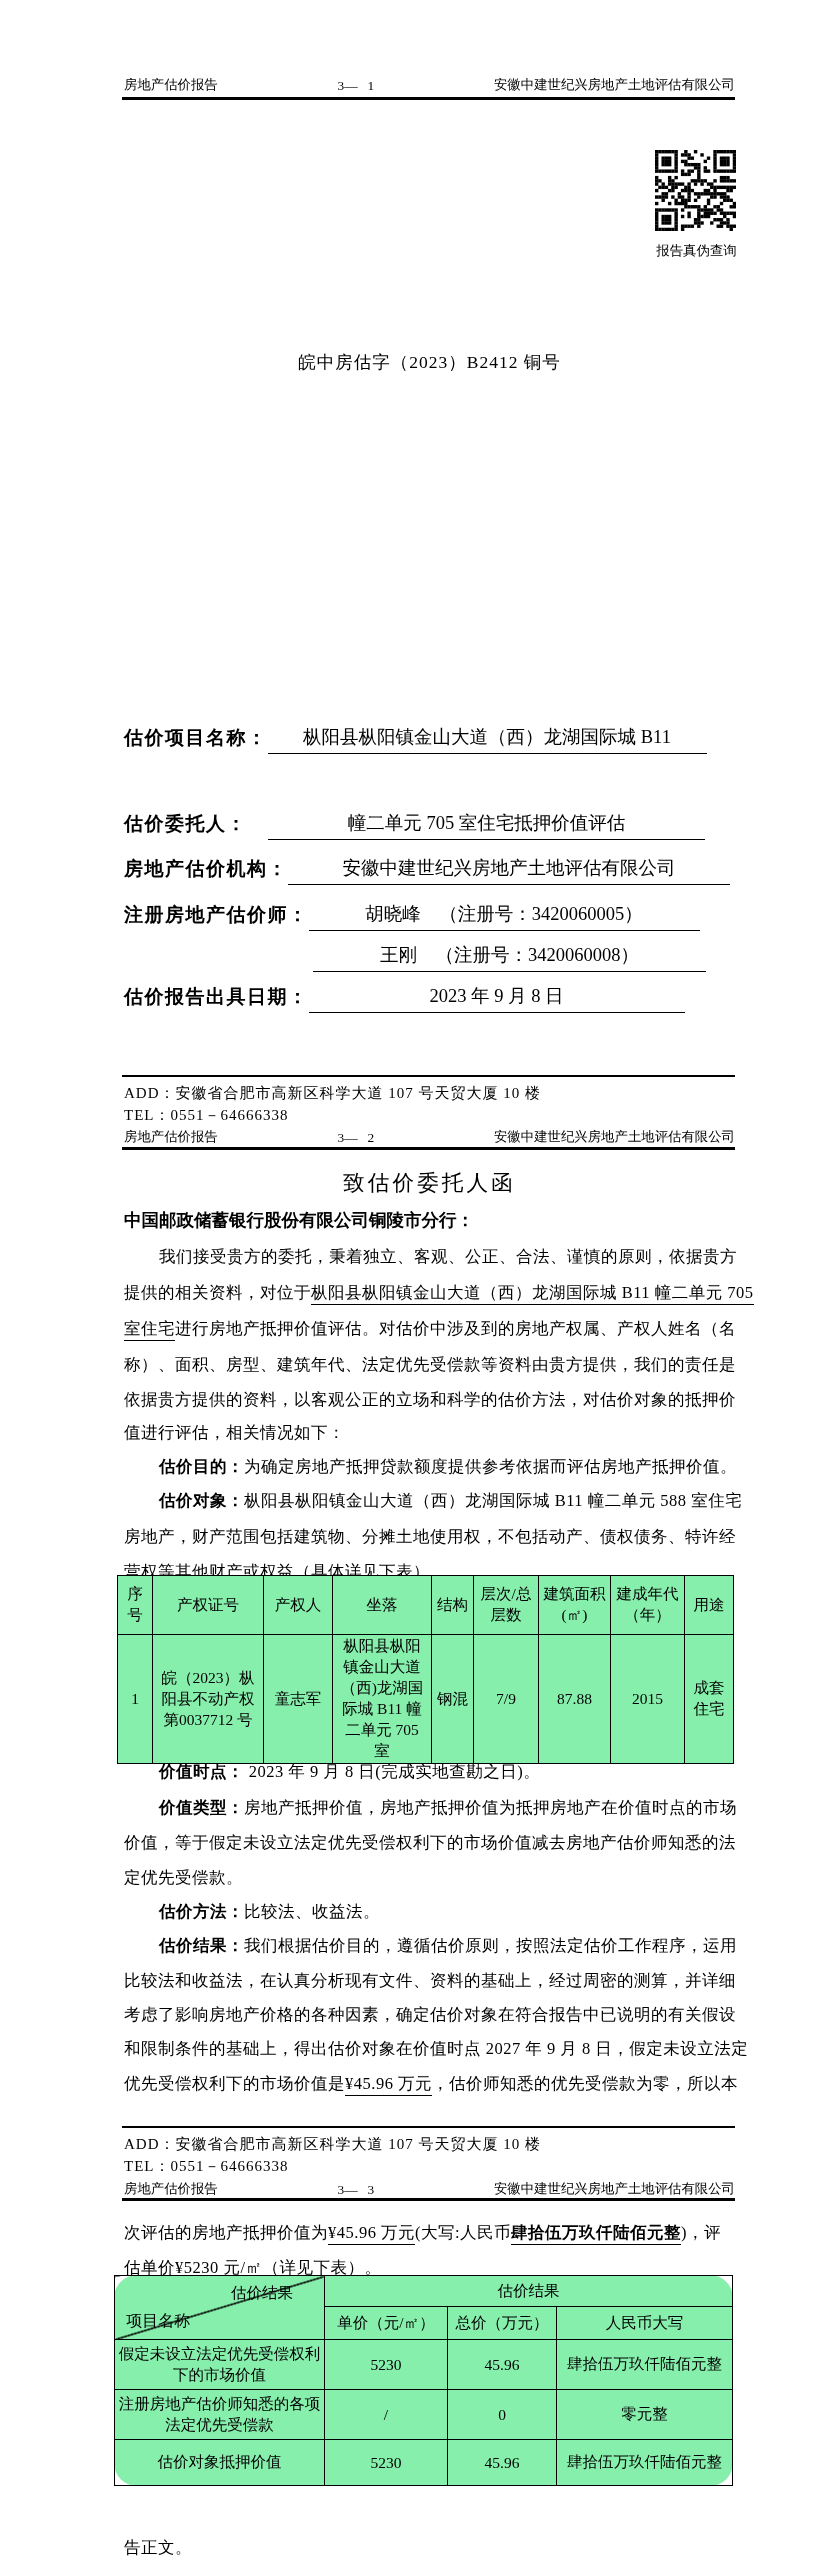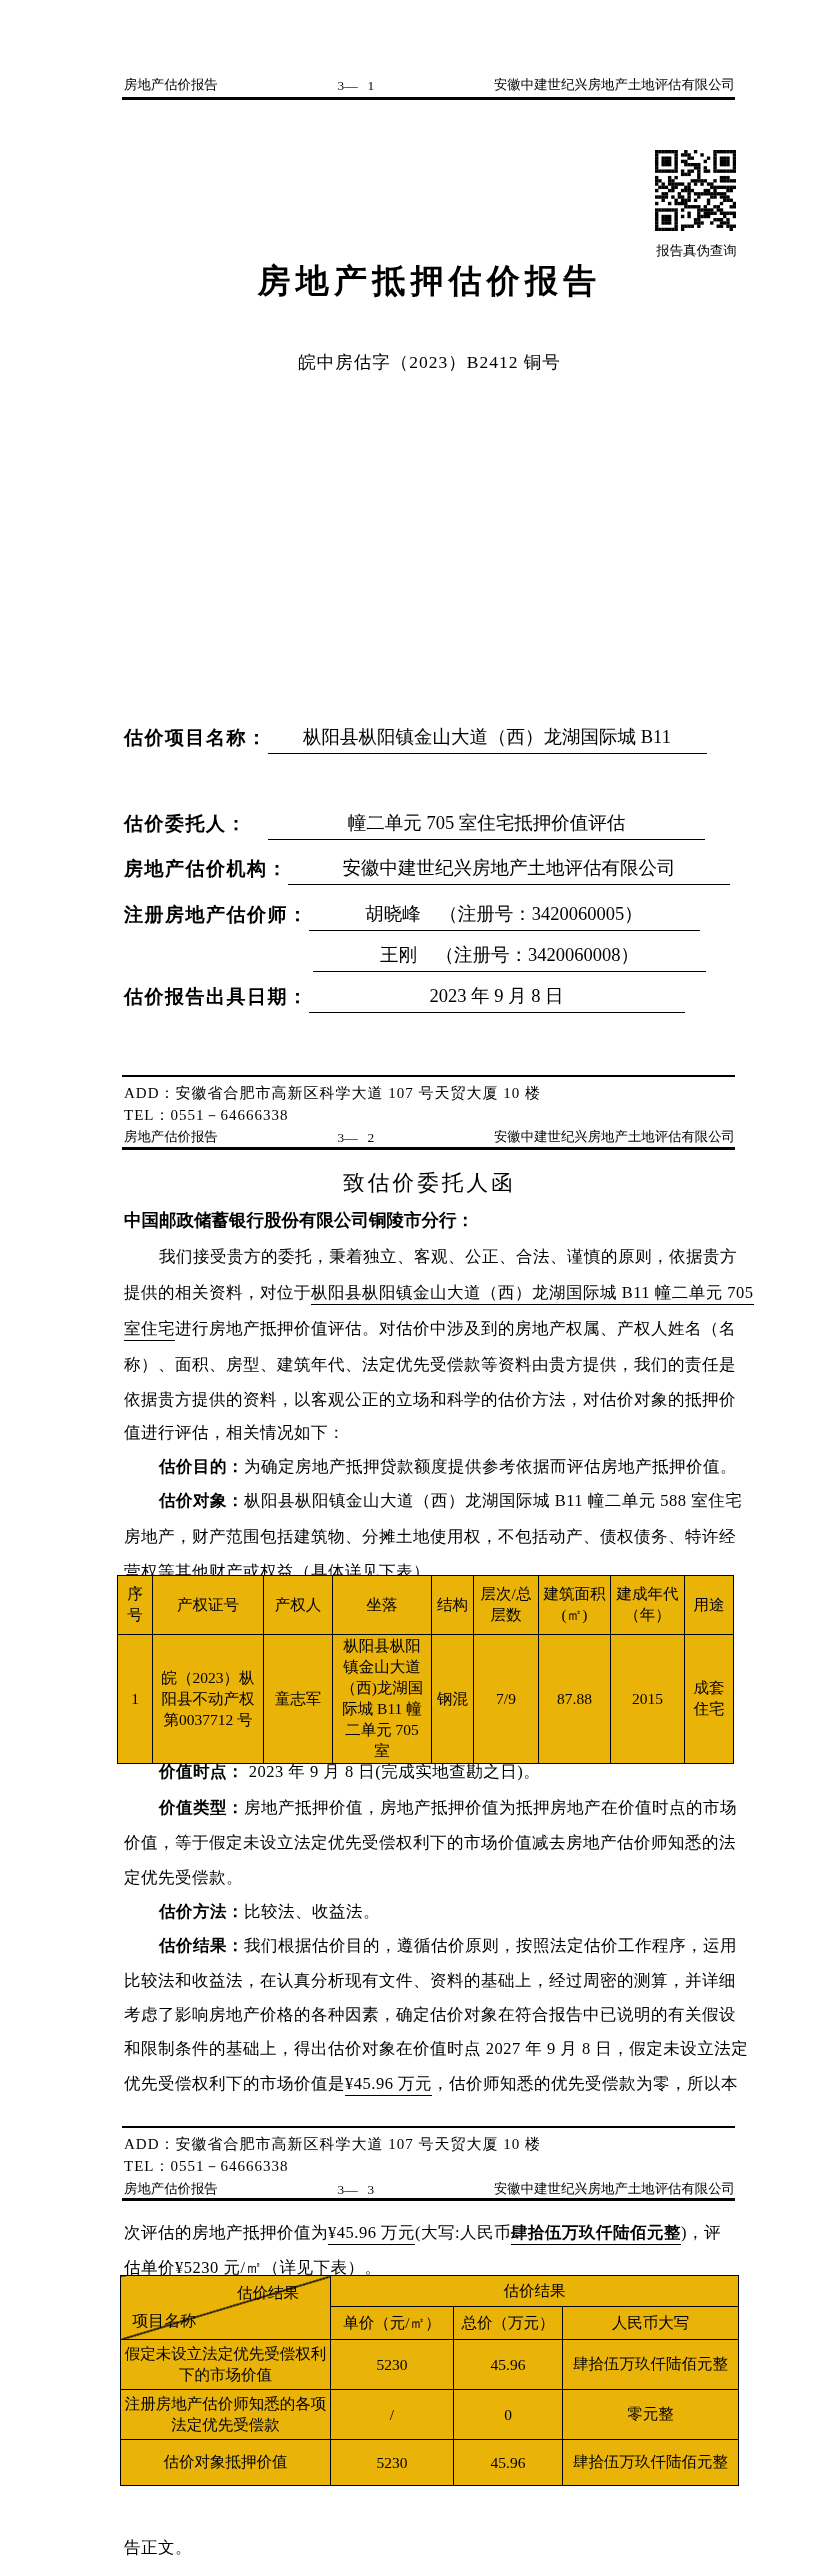--- a/index.html
+++ b/index.html
@@ -26,25 +26,25 @@
   .fval{font-size:18.5px;text-align:center;border-bottom:1.5px solid #000;padding-bottom:4.1px;}
 
   
   .ln{position:absolute;white-space:nowrap;font-size:16.5px;letter-spacing:0.5px;}
   .ln .b{font-weight:bold;}
   .ln .u{border-bottom:1px solid #000;padding-bottom:2.1px;}
   .h2{position:absolute;left:124px;width:611px;text-align:center;font-size:21.6px;letter-spacing:3.1px;}
   .salut{position:absolute;left:124px;font-size:17.5px;font-weight:bold;white-space:nowrap;}
 
   
-  table{border-collapse:collapse;table-layout:fixed;position:absolute;background:#eab308;}
+  table{border-collapse:collapse;table-layout:fixed;position:absolute;background:#86efac;}
   td,th{border:1px solid #000;font-size:15.5px;font-weight:normal;text-align:center;
         vertical-align:middle;padding:1px 3.1px;overflow:hidden;}
   .t1{left:117px;top:1575px;width:617px;}
-  .t2{left:120px;top:2275px;width:617px;}
+  .t2{left:114px;top:2275px;width:617px;border-radius:23px;}
   .corner{position:relative;padding:0;
           background:linear-gradient(to bottom right,transparent calc(50% - 1px),
                      #000 calc(50% - 0.5px),#000 calc(50% + 0.5px),transparent calc(50% + 1px));}
   .corner .tr{position:absolute;top:7.2px;right:31px;font-size:15.5px;}
   .corner .bl{position:absolute;bottom:7.2px;left:11.3px;font-size:16px;}
 </style>
 </head>
 <body>
 
 <div class="page">
@@ -352,21 +352,20 @@
       <rect x="2" y="24" width="1.05" height="1.05" fill="#000"></rect>
       <rect x="3" y="24" width="1.05" height="1.05" fill="#000"></rect>
       <rect x="4" y="24" width="1.05" height="1.05" fill="#000"></rect>
       <rect x="5" y="24" width="1.05" height="1.05" fill="#000"></rect>
       <rect x="6" y="24" width="1.05" height="1.05" fill="#000"></rect>
       <rect x="8" y="24" width="1.05" height="1.05" fill="#000"></rect>
       <rect x="23" y="24" width="1.05" height="1.05" fill="#000"></rect>
     </svg>
   <div class="qrlabel">报告真伪查询</div>
 
-  <div class="title">房地产抵押估价报告</div>
   <div class="docno">皖中房估字（2023）B2412 铜号</div>
 
   <div class="fieldrow" style="left:124px;top:724px;">
     <span class="flabel">估价项目名称：</span>
     <span class="fval" style="width:439px;">枞阳县枞阳镇金山大道（西）龙湖国际城 B11</span>
   </div>
   <div class="fieldrow" style="left:268px;top:766px;margin-top:44px;">
     <span class="fval" style="width:437px;">幢二单元 705 室住宅抵押价值评估</span>
   </div>
   <div class="fieldrow" style="left:124px;top:811px;">

